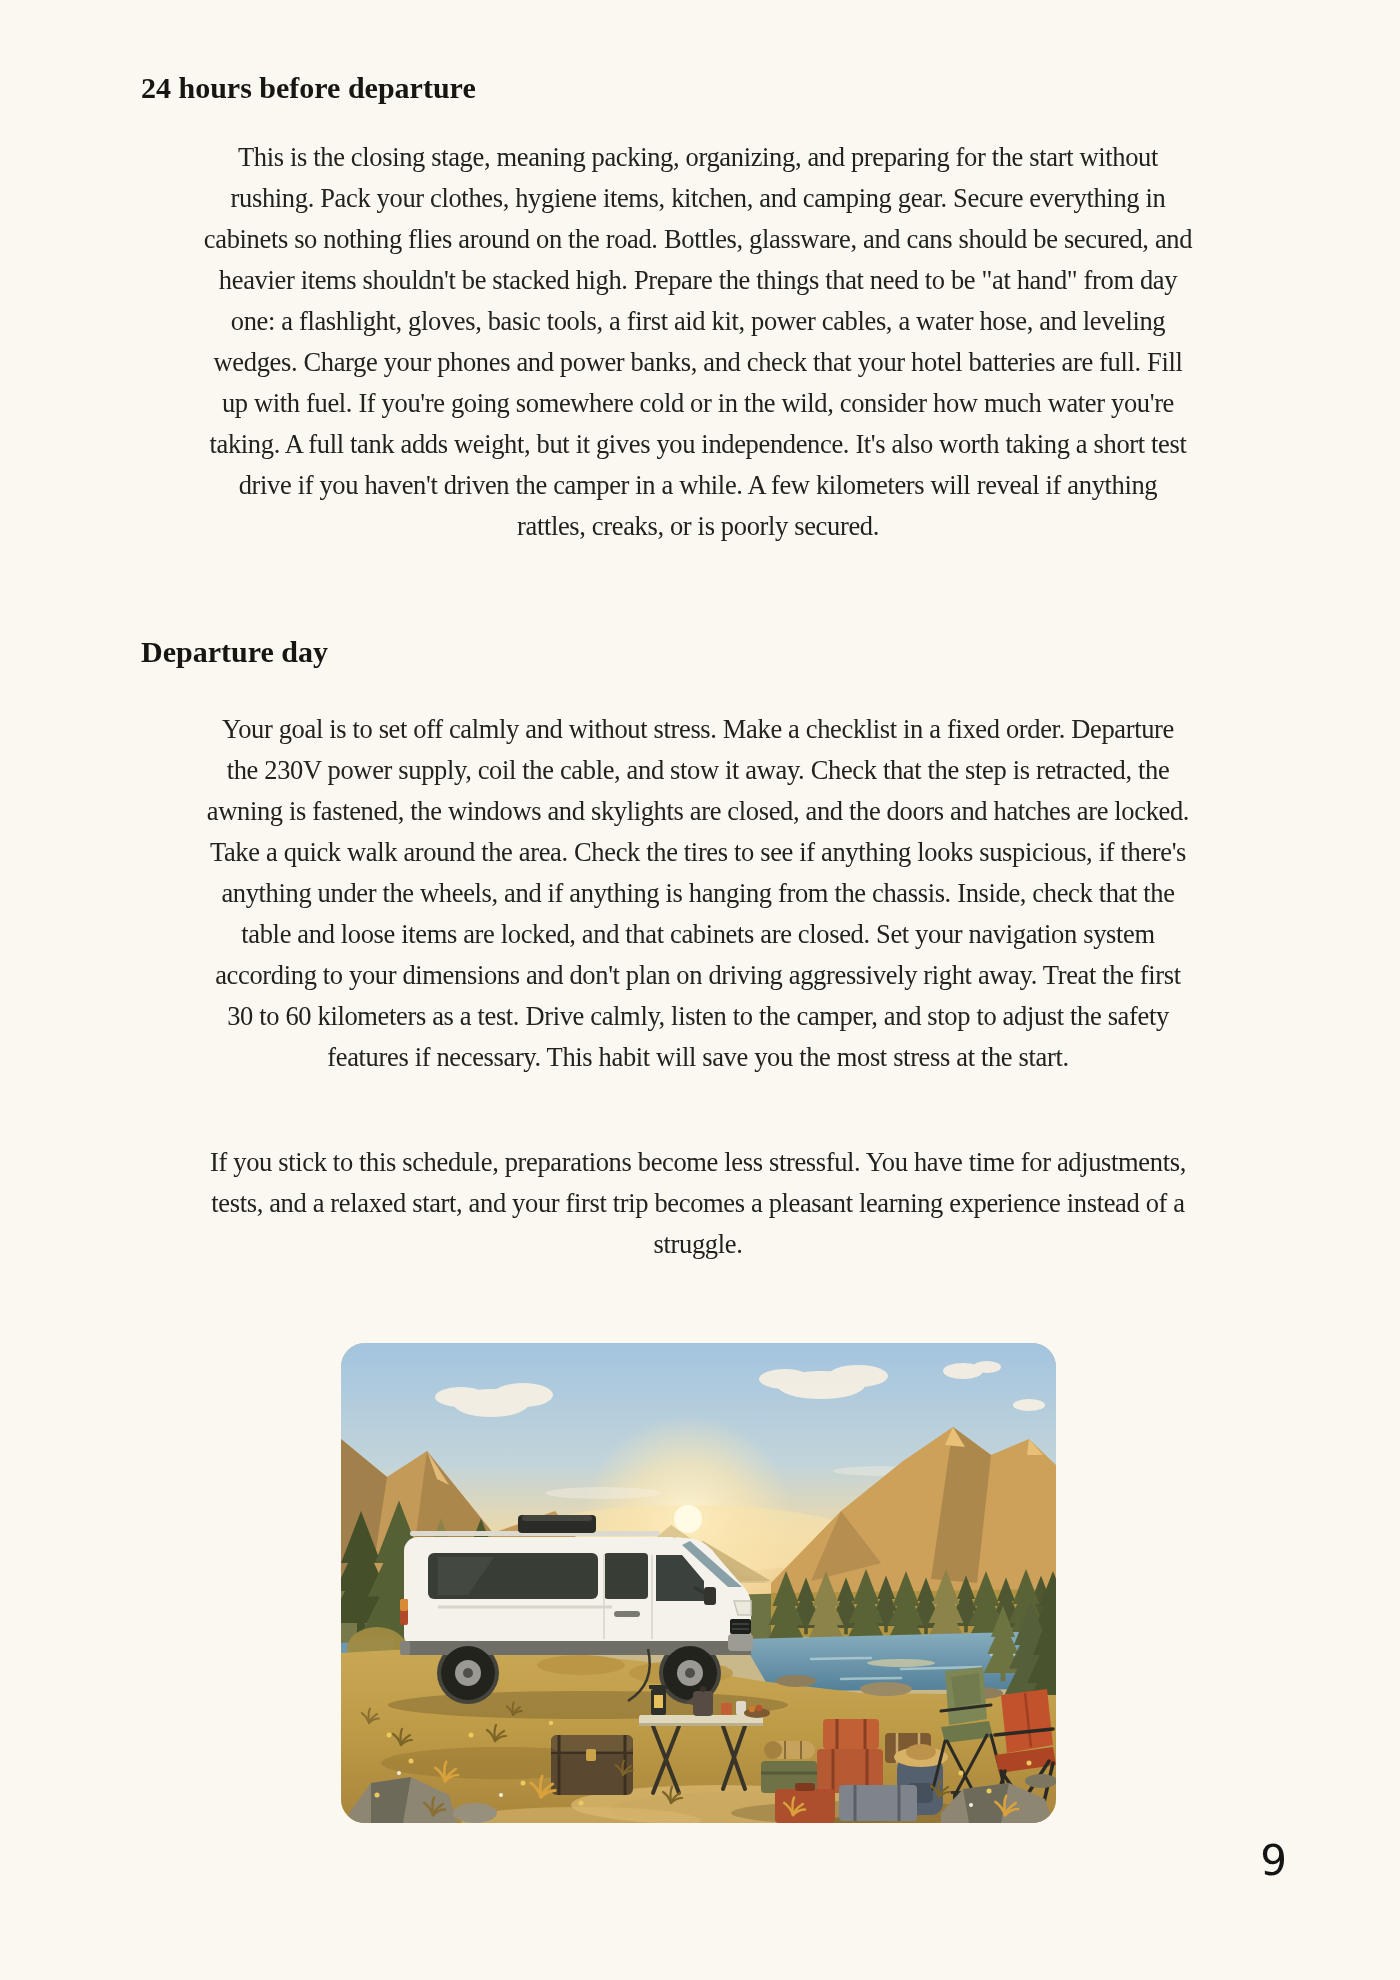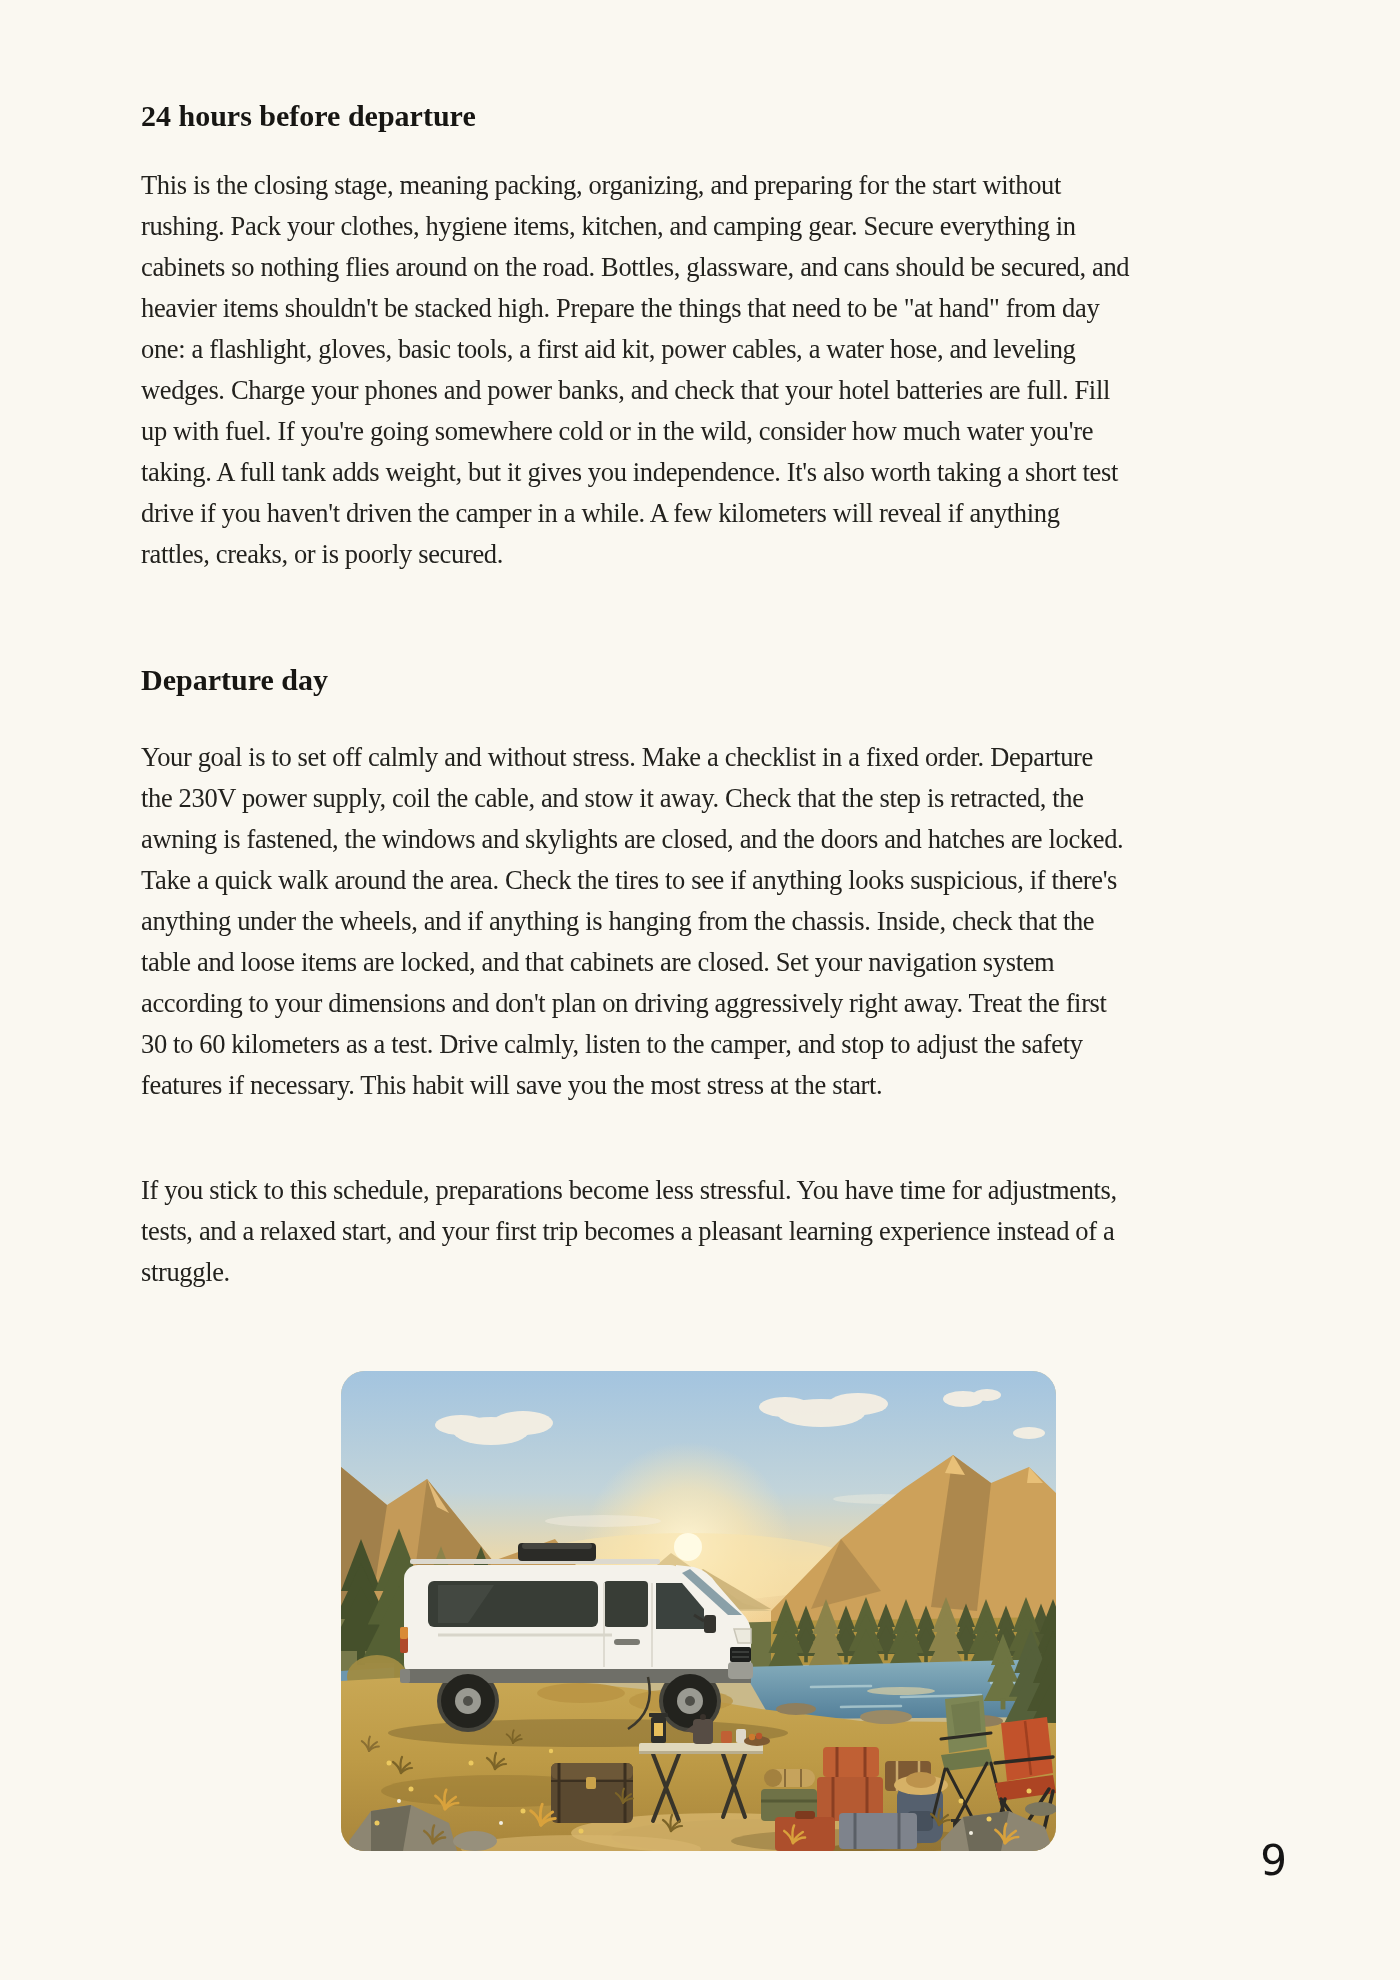--- a/index.html
+++ b/index.html
@@ -7,30 +7,30 @@
     position:relative; width:1400px; height:1980px;
     background:#faf8f1; overflow:hidden;
     font-family:"Liberation Serif","DejaVu Serif",serif;
     color:#22211d;
   }
   .content { position:absolute; left:141px; top:0; width:1114px; }
   .heading {
     font-size:30px; font-weight:bold; color:#171613;
     line-height:40px; margin:0;
   }
-  .h1 { margin-top:96px; }
+  .h1 { margin-top:68px; }
   .h2 { margin-top:85px; }
   .para {
     font-size:26.5px; letter-spacing:-0.35px; line-height:41px;
     color:#23221e; margin:0;
   }
   .p1 { margin-top:29px; }
   .p2 { margin-top:37px; }
   .p3 { margin-top:64px; }
-  .line { white-space:nowrap; }
+  .line { white-space:nowrap;text-align:center; }
   .figure {
     margin:78px auto 0 auto; width:715px; height:480px;
     border-radius:24px; overflow:hidden; background:#c9b98a;
   }
   .figure svg { display:block; }
   .page-number {
     position:absolute; top:1840px; right:113px;
     font-family:"DejaVu Sans","Liberation Sans",sans-serif;
     font-size:42px; line-height:1; color:#151515;
   }

